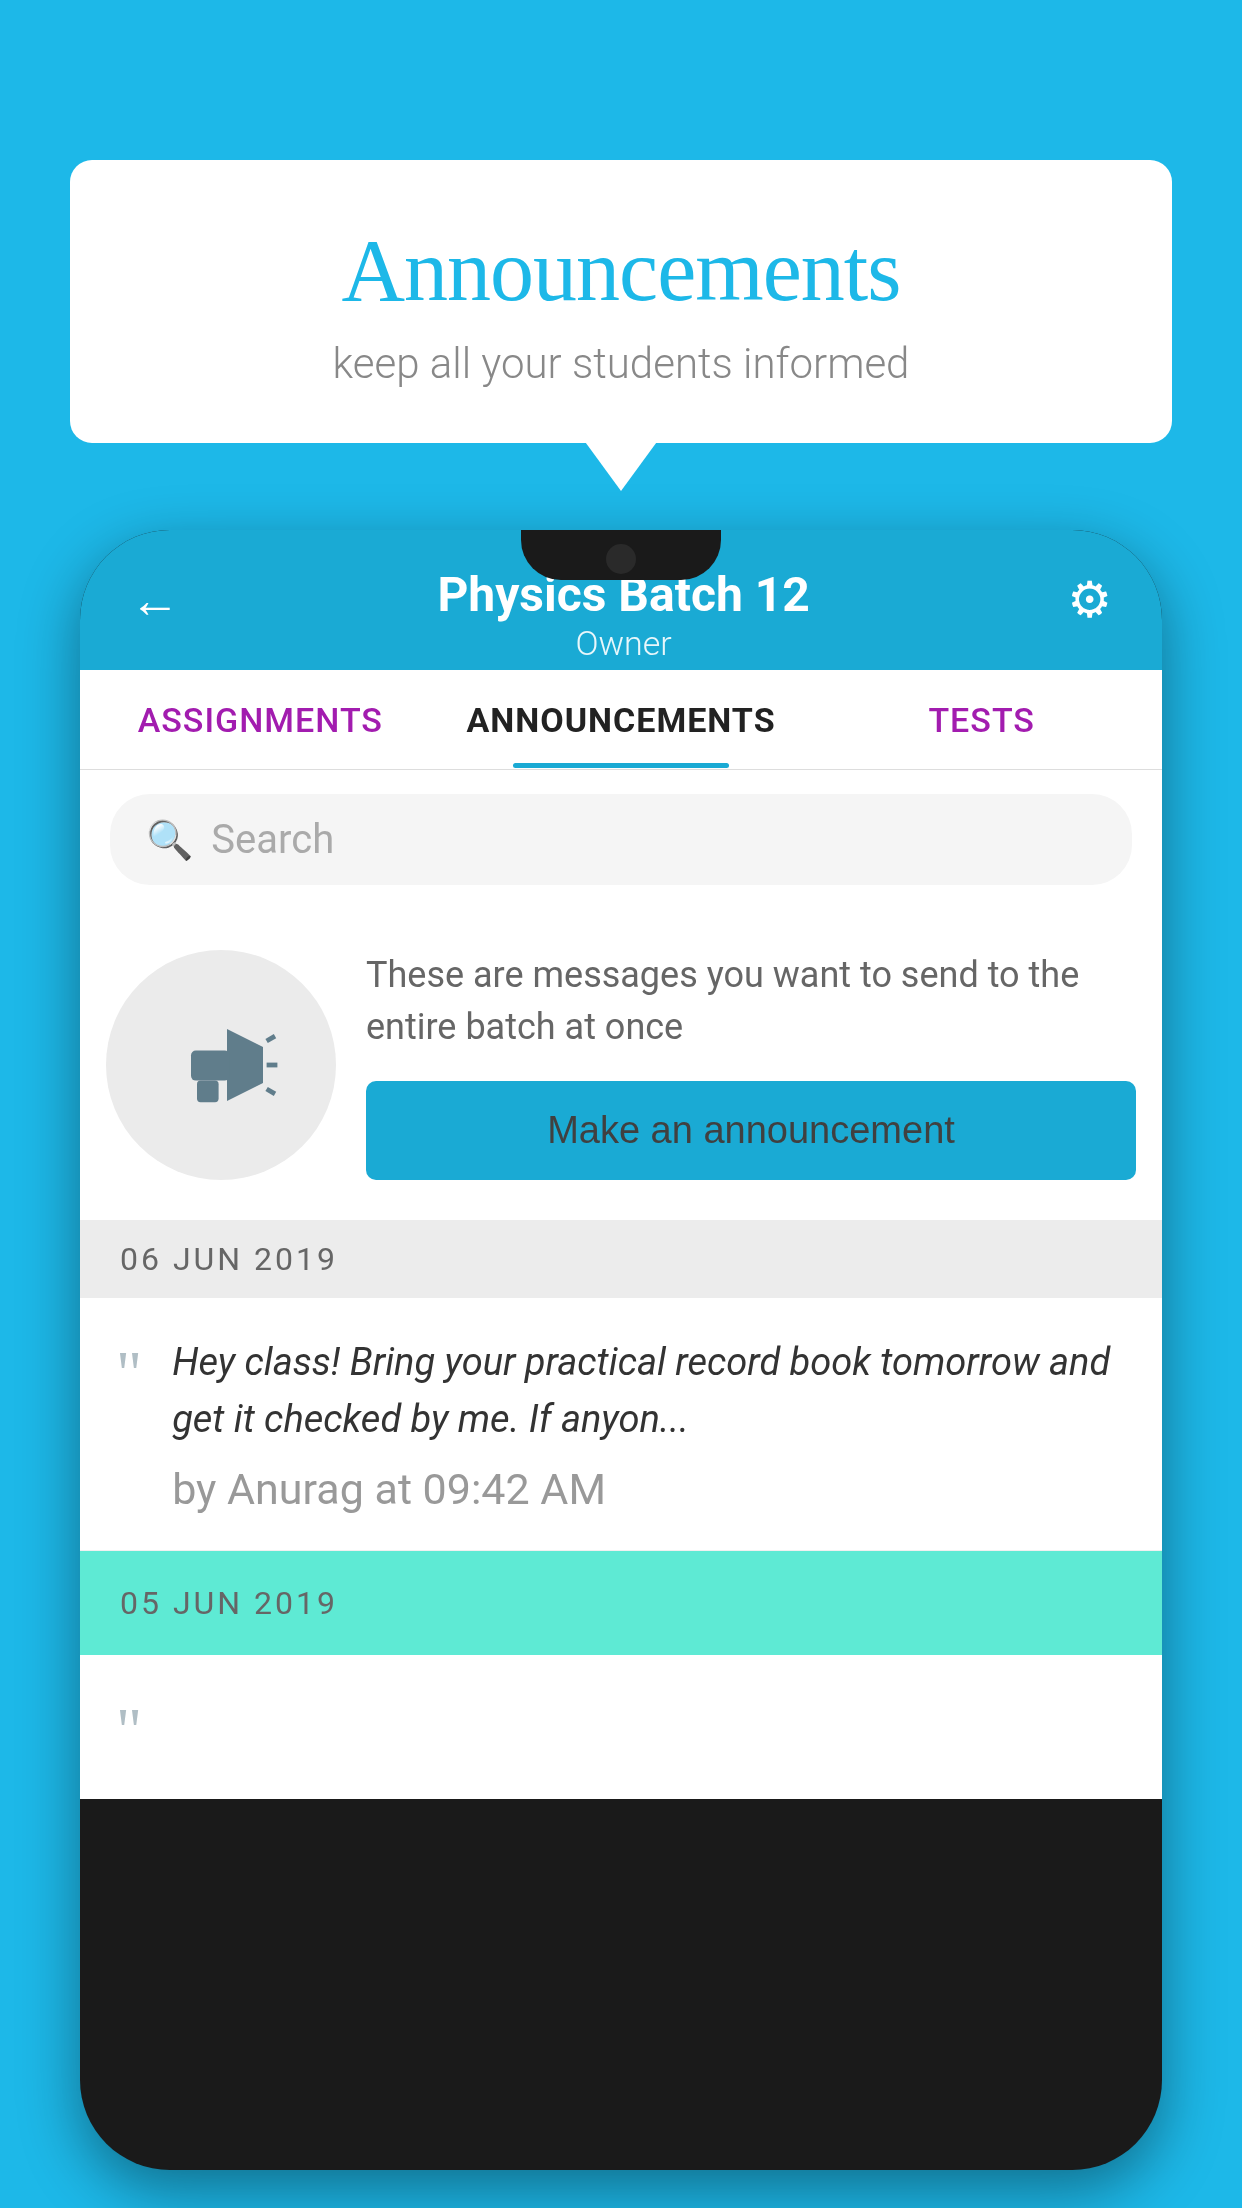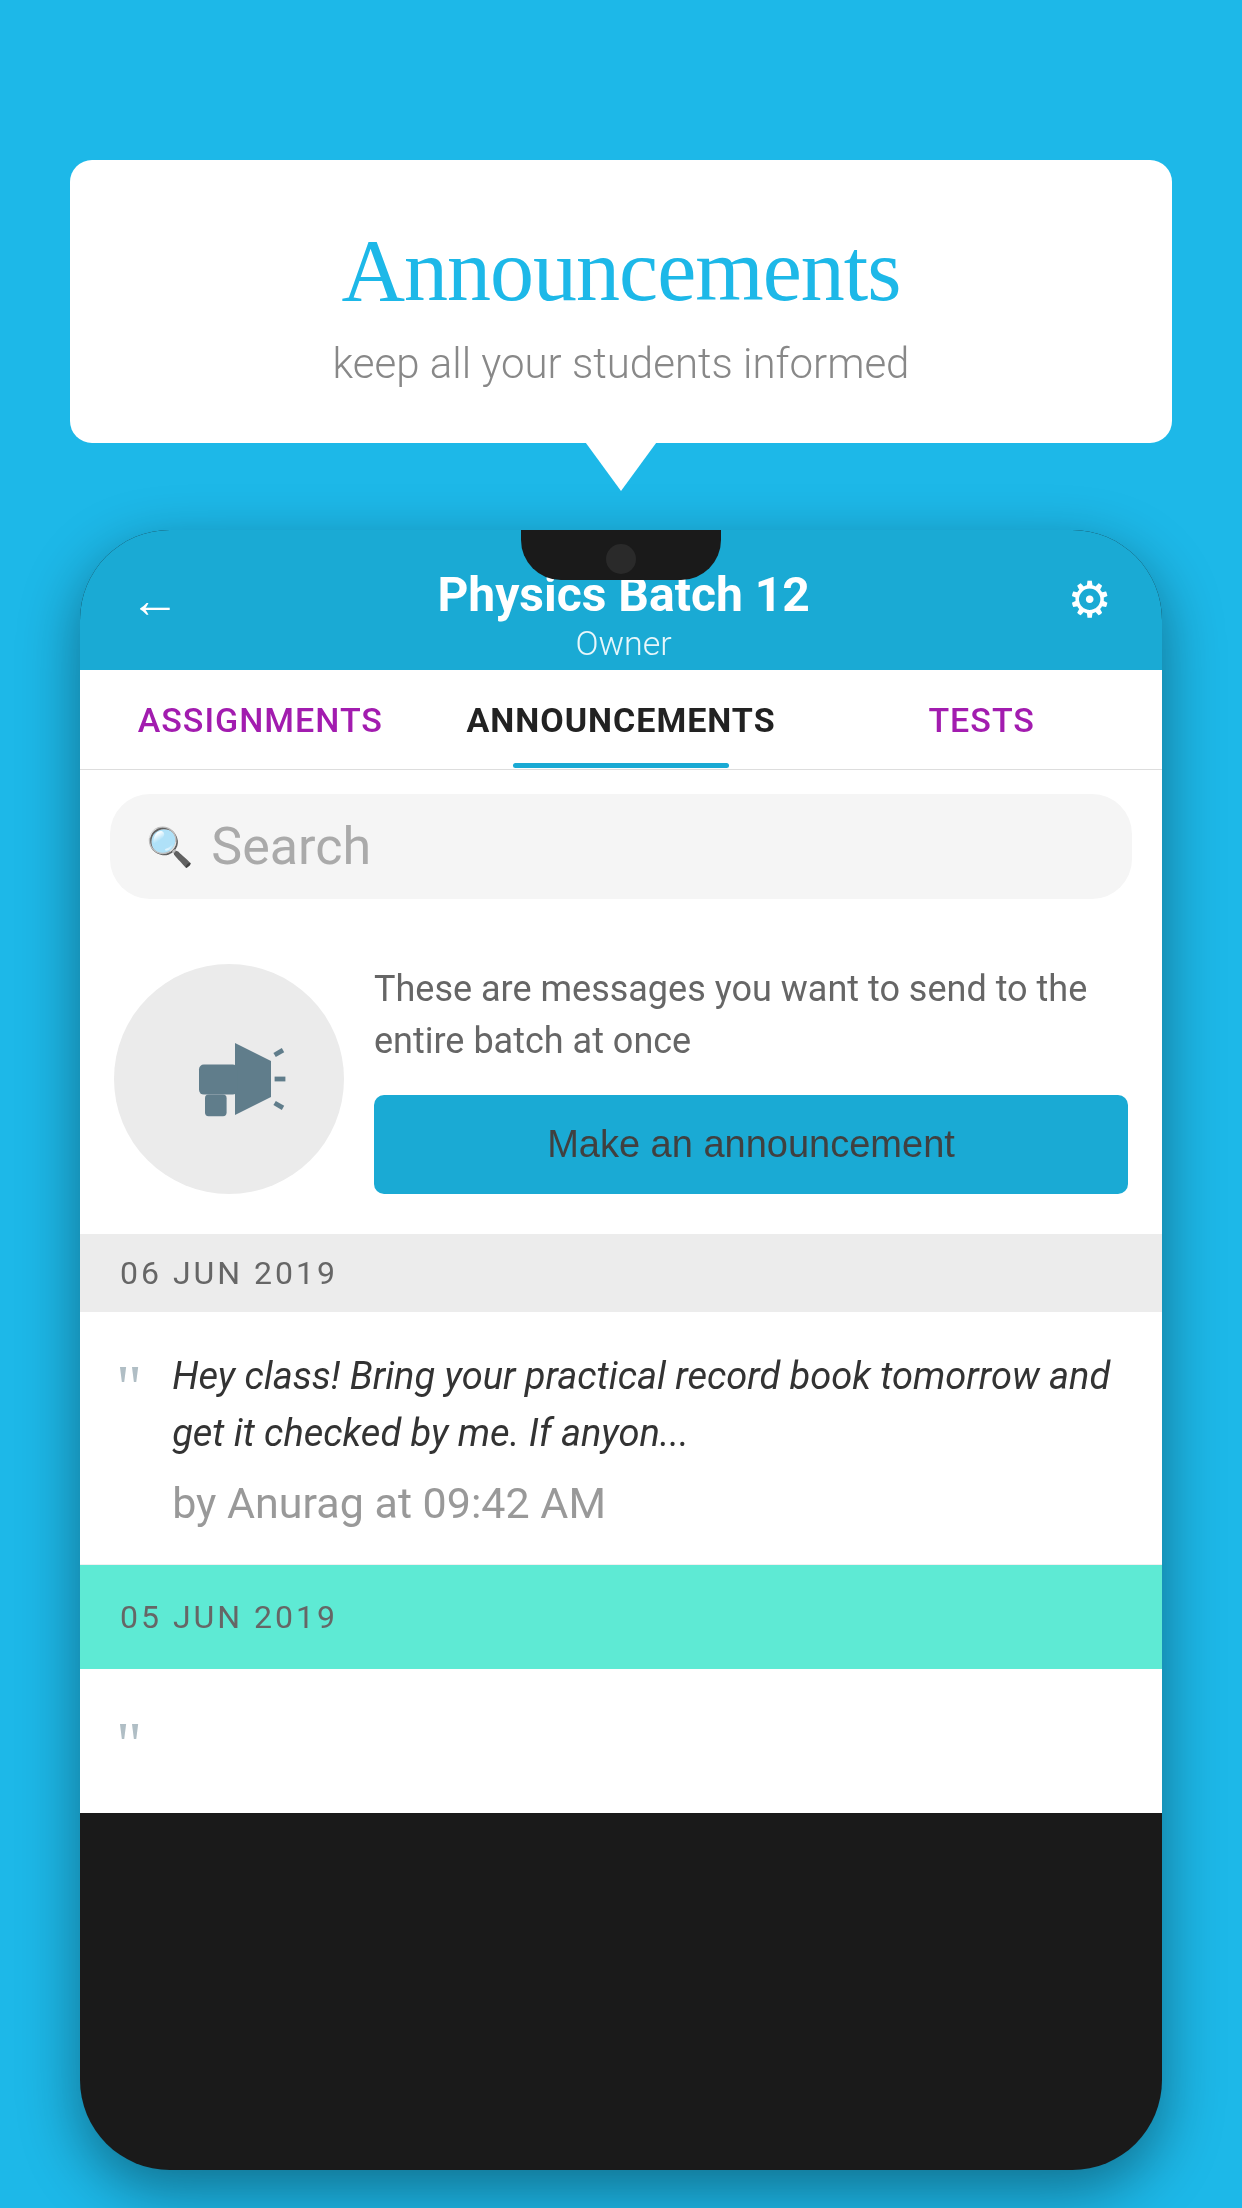--- a/index.html
+++ b/index.html
@@ -229,28 +229,28 @@
       gap: 18px;
     }
 
     .search-icon-inner {
       color: #aaa;
       font-size: 38px;
     }
 
     .search-placeholder {
       color: #aaa;
-      font-size: 52px;
+      font-size: 40px;
       font-weight: 400;
     }
 
     
     .announcement-promo {
       background: white;
-      padding: 40px 34px;
+      padding: 40px 26px;
       display: flex;
       align-items: center;
       gap: 30px;
     }
 
     .megaphone-circle {
       width: 230px;
       height: 230px;
       background: #ebebeb;
       border-radius: 50%;

